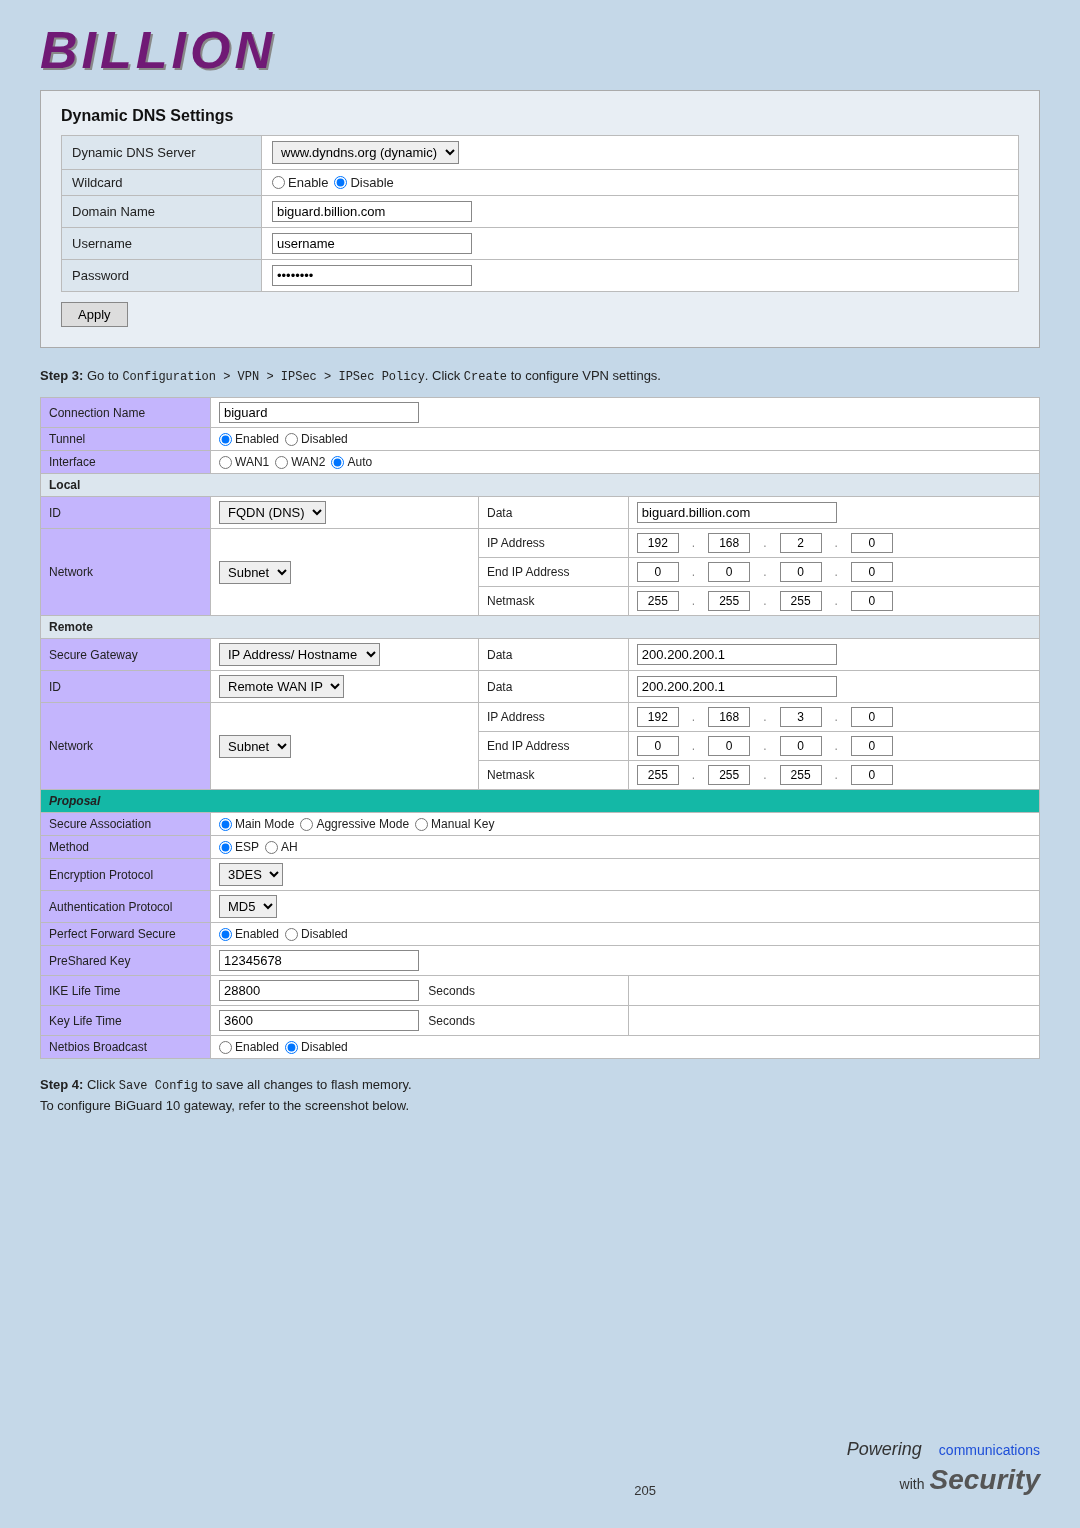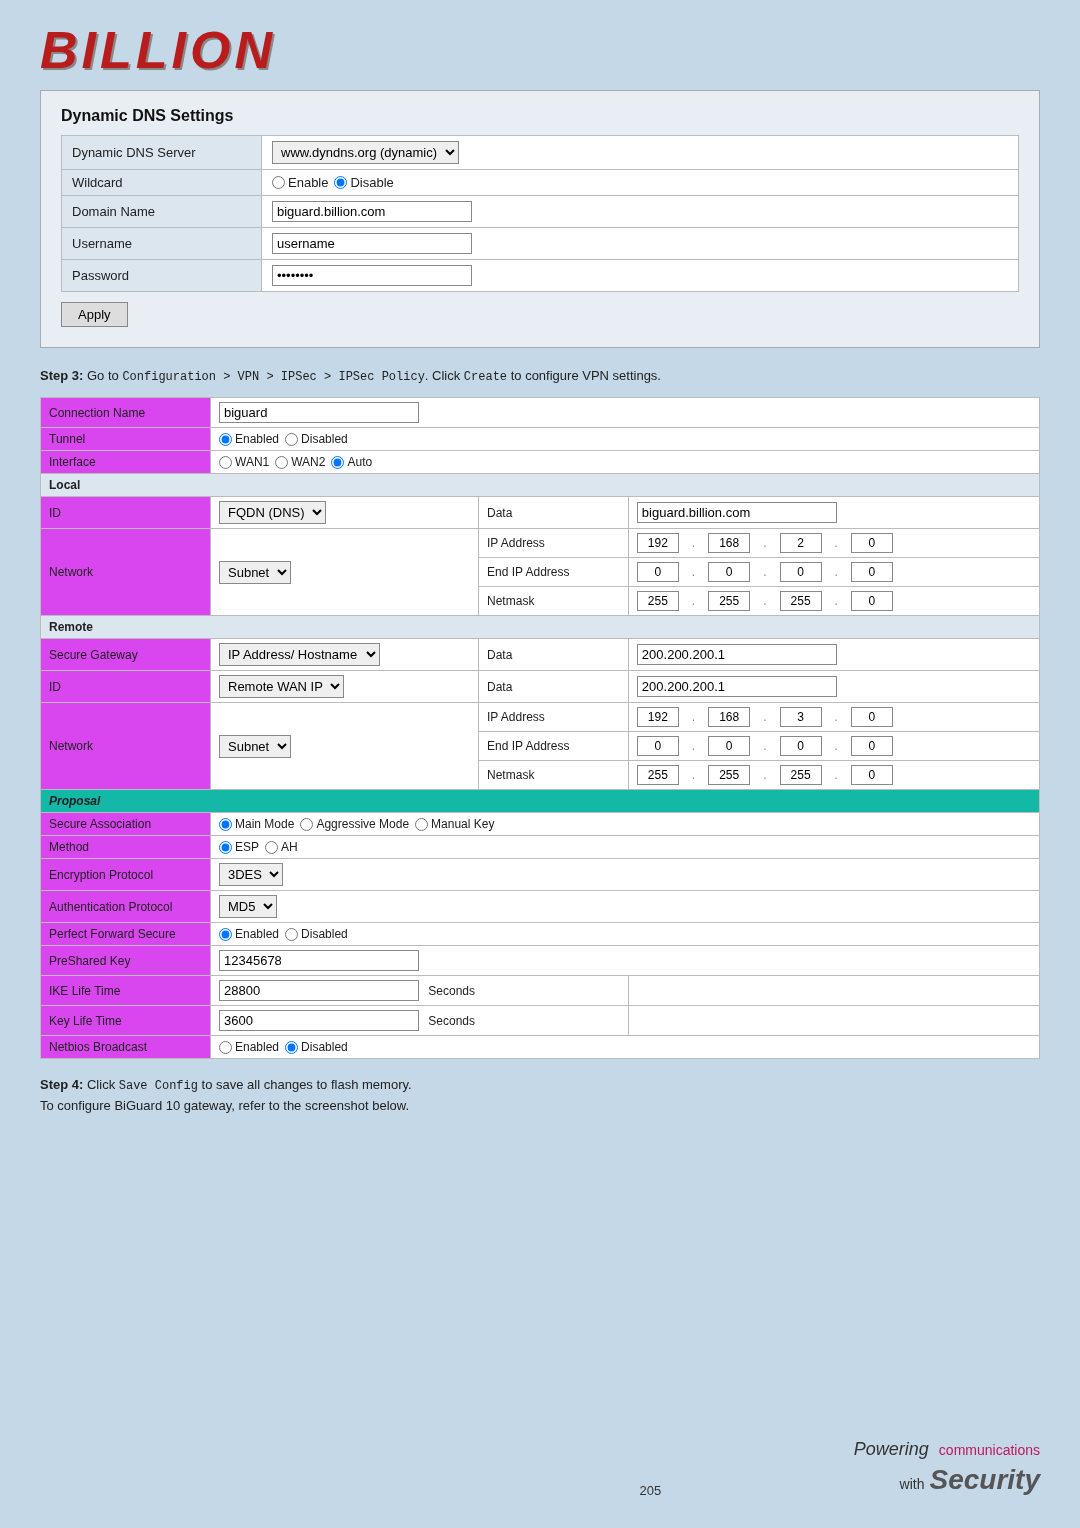--- a/index.html
+++ b/index.html
@@ -21,21 +21,21 @@
     }
 
     
     .logo-area {
       margin-bottom: 10px;
     }
     .logo-text {
       font-size: 52px;
       font-weight: 900;
       font-style: italic;
-      color: #b91c1c;
+      color: #701a75;
       letter-spacing: 4px;
       font-family: Arial Black, Arial, sans-serif;
       text-shadow: 2px 2px 0 #888;
     }
 
     
     .main-panel {
       background: #e8eef4;
       border: 1px solid #aaa;
       padding: 16px 20px 20px 20px;
@@ -126,21 +126,21 @@
       background: #fff;
       margin-bottom: 16px;
     }
     .vpn-table td {
       border: 1px solid #bbb;
       padding: 4px 8px;
       vertical-align: middle;
       font-size: 12px;
     }
     .vpn-table .label-cell {
-      background: #d946ef;
+      background: #c4b5fd;
       width: 170px;
       font-size: 12px;
     }
     .vpn-table .section-row td {
       background: #dce6ee;
       font-weight: bold;
       font-size: 12px;
     }
     .vpn-table .proposal-row td {
       background: #14b8a6;
@@ -589,21 +589,21 @@
     <br>
     <span>To configure BiGuard 10 gateway, refer to the screenshot below.</span>
   </div>
 
   <div class="footer-area">
     <div style="flex:1;"></div>
     <div class="page-num">205</div>
     <div class="powering-text">
       <div>
         <em class="powering">Powering</em>
-        <span style="font-size:14px; color:#be185d; margin-left:5px;">communications</span>
+        <span style="font-size:14px; color:#1d4ed8; margin-left:12px;">communications</span>
       </div>
       <div>
         <span style="font-size:14px; color:#333;">with</span>
         <span class="security">Security</span>
       </div>
     </div>
   </div>
 
 </div>
 

